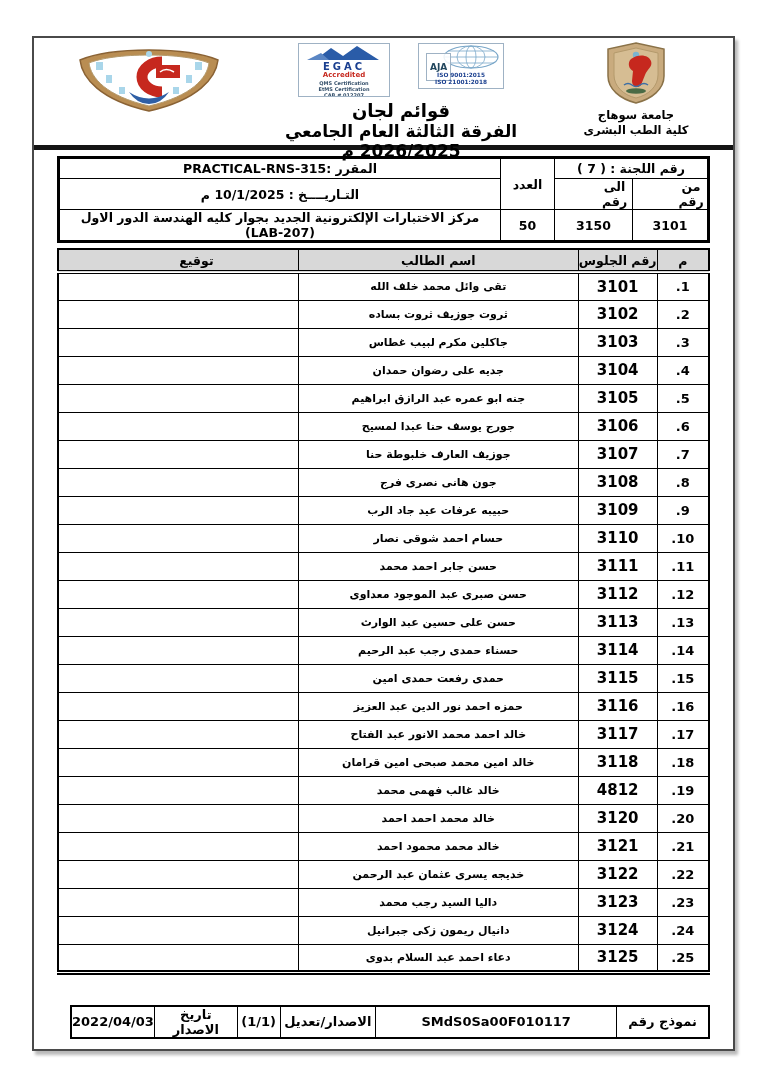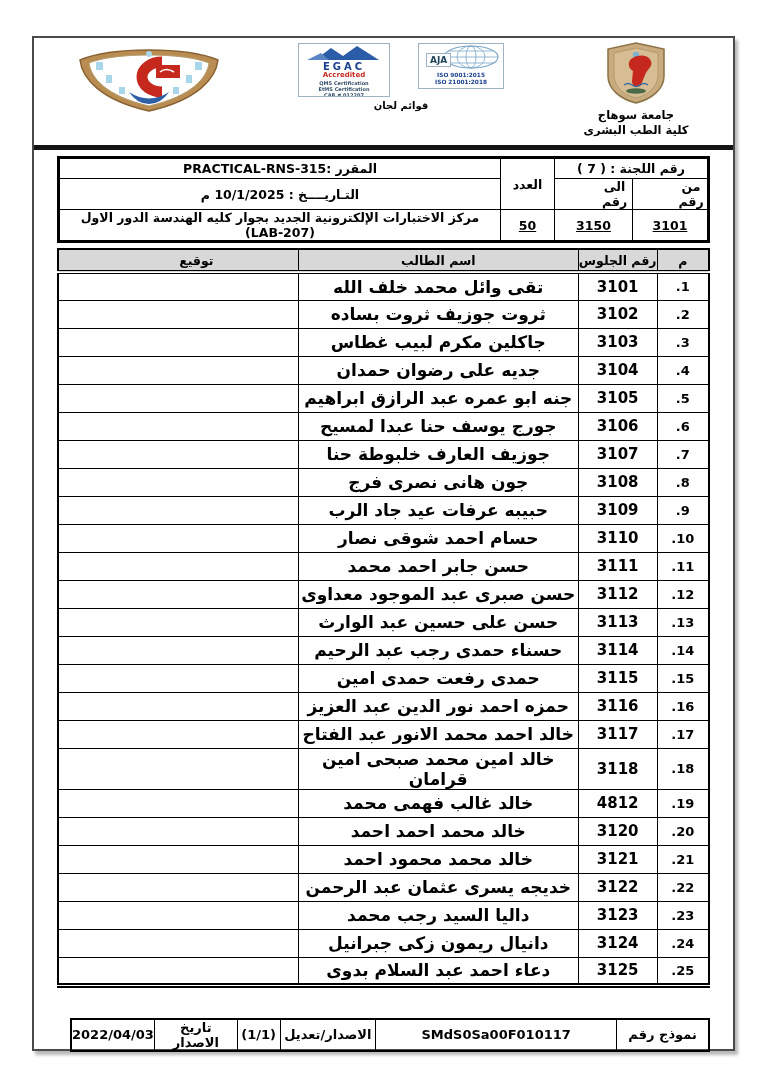--- a/index.html
+++ b/index.html
@@ -13,55 +13,55 @@
   }
 
   
   .hdr { position:relative; height:107px; }
   .uni { position:absolute; right:30px; top:4px; width:134px; text-align:center; }
   .uni .txt { font-size:11.5px; font-weight:bold; line-height:1.3; }
   .dept { position:absolute; left:34px; top:10px; width:162px; text-align:center; }
   .dept .txt { font-size:12.5px; font-weight:bold; margin-top:2px; }
   .ctr { position:absolute; left:205px; right:170px; top:5px; text-align:center; }
   .badges { display:flex; justify-content:center; align-items:flex-start; gap:28px; direction:ltr; }
-  .title1 { font-size:10px; font-weight:bold; margin-top:3px; }
+  .title1 { font-size:18px; font-weight:bold; margin-top:3px; }
   .title2 { font-size:17px; font-weight:bold; }
 
   .badge { background:#fff; border:1px solid #9fb2c4; position:relative; overflow:hidden; }
   .badge-egac { width:92px; height:54px; padding-top:1px; }
   .egac-name { display:block; font-size:10px; font-weight:bold; letter-spacing:3px; color:#1a3f8f; line-height:1; margin-top:-3px; }
   .egac-accred { display:block; font-size:7px; font-weight:bold; color:#c6281e; line-height:1.1; }
   .egac-line { display:block; font-size:5px; color:#35506b; line-height:1.25; font-weight:bold; }
   .badge-aja { width:86px; height:46px; }
-  .aja-name { position:absolute; left:7px; top:9px; font-size:9px; font-weight:bold; color:#23475e; border:1px solid #9fb2c4; padding:1px 3px; background:rgba(255,255,255,.85); }
+  .aja-name { position:absolute; left:7px; top:9px; font-size:9px; font-weight:bold; color:#23475e; border:1px solid #9fb2c4; padding:8px 3px; background:rgba(255,255,255,.85); }
   .iso-line { position:absolute; left:0; right:0; font-size:5.8px; font-weight:bold; color:#1a3f8f; text-align:center; }
   .iso-1 { bottom:10px; } .iso-2 { bottom:3px; }
 
   .double-rule { height:2px; border-top:3px solid #141414; border-bottom:2px solid #141414; }
 
   
   table { border-collapse:collapse; }
   td, th { border:1px solid #000; font-weight:bold; text-align:center; vertical-align:middle; }
   .info-table { width:653px; margin:6px 23px 0; border:3px solid #000; }
   .info-table td { font-size:12.5px; }
   .i-committee { height:21px; }
   .i-sub { height:21px; font-size:12.5px;padding-left:42px; }
-  .i-num { height:23px; font-size:15px;text-decoration:underline; }
+  .i-num { height:23px; font-size:15px; }
   .i-count-lbl { font-size:12px; }
   .i-course { font-size:12.5px; }
   .i-date { font-size:13px; }
   .i-loc { font-size:10px; }
 
   
   .main-table { width:653px; margin:5px 23px 0; border:2px solid #000; border-bottom:5px double #000; }
   .main-table thead td { background:#d8d8d8; height:23px; font-size:12.5px; border-bottom:4px double #000; }
   .main-table tbody td { height:28px; }
   .c-serial { width:52px; font-size:13px; }
   .c-seat { width:79px; font-size:15px; }
-  .c-name { width:281px; font-size:17px; }
+  .c-name { width:281px; font-size:11px; }
   .c-sign { width:241px;padding-left:36px; }
 
   
   .foot-table { width:640px; margin:30px 23px 0 auto; border:2px solid #000; }
   .foot-table td { height:20px; font-size:13px; }
   .f-code { width:244px; font-size:12.5px; }
   .f-form { width:94px; } .f-issue { width:97px; } .f-issueval { width:43px; }
   .f-datelbl { width:84px; } .f-dateval { width:76px; font-size:12px; }
 </style>
 </head>
@@ -111,20 +111,21 @@
               <line x1="29" y1="7" x2="75" y2="7" stroke="#7aa7c9" stroke-width="0.8"></line>
               <line x1="29" y1="19" x2="75" y2="19" stroke="#7aa7c9" stroke-width="0.8"></line>
             </svg>
           </span>
           <span class="aja-name">AJA</span>
           <span class="iso-line iso-1">ISO 9001:2015</span>
           <span class="iso-line iso-2">ISO 21001:2018</span>
         </div>
       </div>
       <div class="title1">قوائم لجان</div>
+      <div class="title2">الفرقة الثالثة العام الجامعي 2026/2025 م</div>
     </div>
 
     <div class="dept">
       <span>
         <svg width="146" height="64" viewBox="0 0 146 64">
           <path d="M73 2 C102 2 128 6 142 12 C140 30 122 52 73 63 C24 52 6 30 4 12 C18 6 44 2 73 2 Z" fill="#b98d52" stroke="#8a6234" stroke-width="1.5"></path>
           <path d="M73 7 C99 7 121 10 133 15 C131 30 116 48 73 58 C30 48 15 30 13 15 C25 10 47 7 73 7 Z" fill="#ffffff" stroke="#b49a6c" stroke-width="1"></path>
           <rect x="20" y="14" width="7" height="8" fill="#a9d6ea"></rect>
             <rect x="119" y="14" width="7" height="8" fill="#a9d6ea"></rect>
           <rect x="30" y="27" width="6" height="8" fill="#a9d6ea"></rect>

